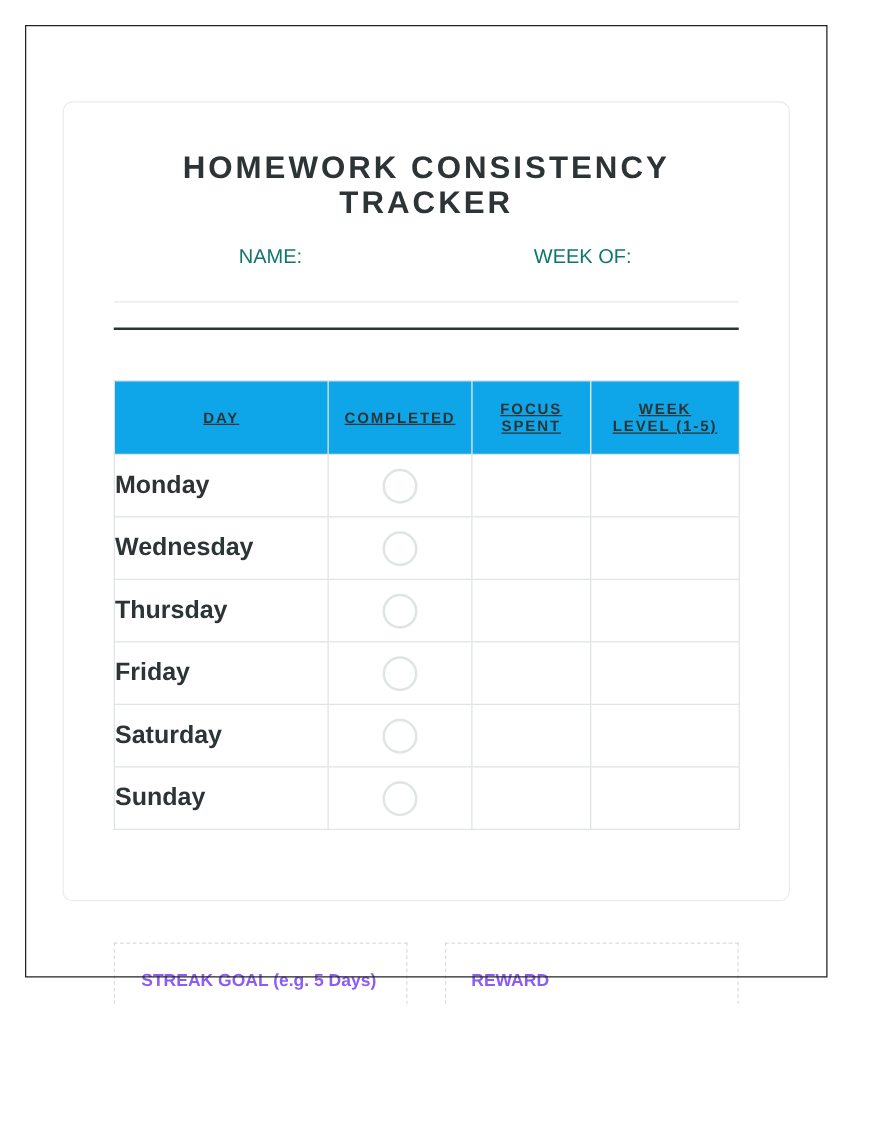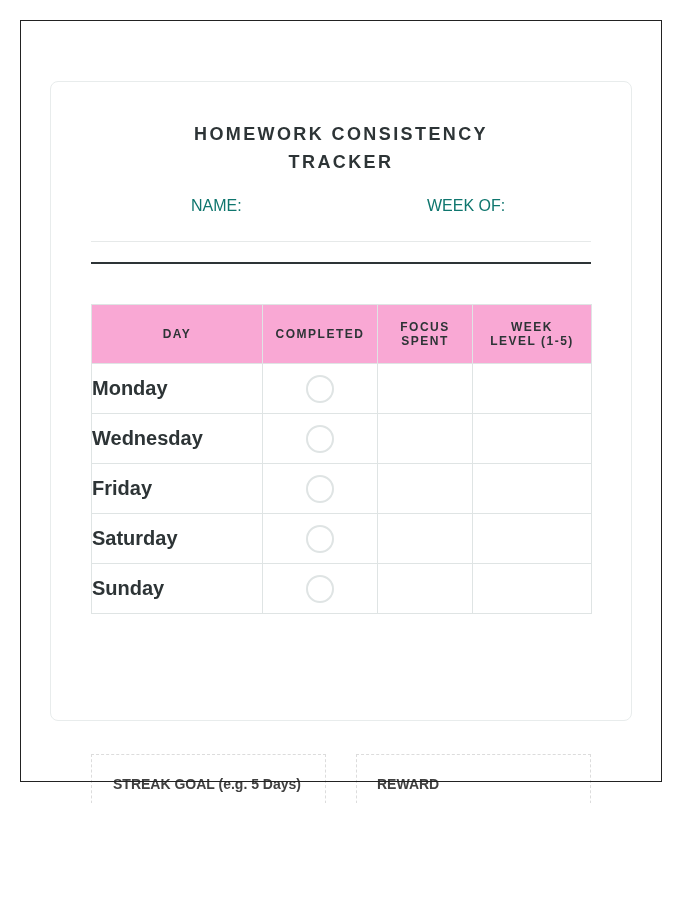--- a/index.html
+++ b/index.html
@@ -4,41 +4,41 @@
   <style>
     html, body { margin: 0; padding: 0; background: #ffffff; }
     body { width: 700px; height: 900px; position: relative; overflow: hidden;
            font-family: "Liberation Sans", sans-serif; color: #2d3436; }
     .frame { position: absolute; left: 20px; top: 20px; width: 640px; height: 760px;
              border: 1px solid #222; box-sizing: content-box; }
     .page { position: absolute; left: 0; top: 0; width: 700px; height: 900px; }
     .card { position: absolute; left: 50px; top: 81px; width: 580px; height: 638px;
             border: 1px solid #e8ecec; border-radius: 8px; background: #fff; }
     .title { position: absolute; left: 50px; top: 120px; width: 582px; text-align: center;
-             font-weight: bold; font-size: 18px; letter-spacing: 2.4px; line-height: 28px;
+             font-weight: bold; font-size: 25px; letter-spacing: 2.4px; line-height: 28px;
              color: #2d3436; margin: 0; }
     .meta { position: absolute; top: 197px; font-size: 16px; color: #0f766e; }
     .meta.name { left: 191px; }
     .meta.week { left: 427px; }
     .line-light { position: absolute; left: 91px; top: 241px; width: 500px; height: 1px; background: #e6e9e9; }
     .line-dark { position: absolute; left: 91px; top: 262px; width: 500px; height: 2px; background: #2d3436; }
     table.tracker { position: absolute; left: 91px; top: 304px; width: 500px; border-collapse: collapse;
                     table-layout: fixed; }
     table.tracker th, table.tracker td { border: 1px solid #dfe4e4; padding: 0; }
-    table.tracker th { background: #f9a8d4; height: 58px; font-size: 12px; font-weight: bold;
-                       letter-spacing: 1.5px; color: #2d3436; text-align: center; line-height: 14px; }
+    table.tracker th { background: #0ea5e9; height: 58px; font-size: 12px; font-weight: bold;
+                       letter-spacing: 1.5px; color: #2d3436; text-align: center; line-height: 14px; text-decoration: underline; }
     table.tracker td { height: 49px; background: #fff; }
     td.day { font-weight: bold; font-size: 20px; padding-left: 10px; color: #2d3436; }
     td.check { text-align: center; }
     .circle { display: inline-block; width: 26px; height: 26px; border: 2px solid #dfe4e4;
               border-radius: 50%; vertical-align: middle; box-sizing: border-box; width: 28px; height: 28px; }
     .box { position: absolute; top: 754px; height: 60px; border: 1px dashed #dcdcdc; box-sizing: border-box; }
     .box.streak { left: 91px; width: 235px; }
     .box.reward { left: 356px; width: 235px; }
-    .box-label { position: absolute; top: 21px; font-weight: bold; font-size: 14px; color: #404040; white-space: nowrap; }
+    .box-label { position: absolute; top: 21px; font-weight: bold; font-size: 14px; color: #8b5cf6; white-space: nowrap; }
     .box.streak .box-label { left: 21px; }
     .box.reward .box-label { left: 20px; }
     .clip { position: absolute; left: 0; top: 0; width: 700px; height: 803px; overflow: hidden; }
   </style>
 </head>
 <body>
 
 <div class="page">
   <div class="clip">
     <div class="card"></div>
@@ -82,20 +82,26 @@
           <td></td>
           <td></td>
         </tr>
         <tr>
           <td class="day">Wednesday</td>
           <td class="check"><span class="circle"></span></td>
           <td></td>
           <td></td>
         </tr>
         <tr>
+          <td class="day">Thursday</td>
+          <td class="check"><span class="circle"></span></td>
+          <td></td>
+          <td></td>
+        </tr>
+        <tr>
           <td class="day">Friday</td>
           <td class="check"><span class="circle"></span></td>
           <td></td>
           <td></td>
         </tr>
         <tr>
           <td class="day">Saturday</td>
           <td class="check"><span class="circle"></span></td>
           <td></td>
           <td></td>

